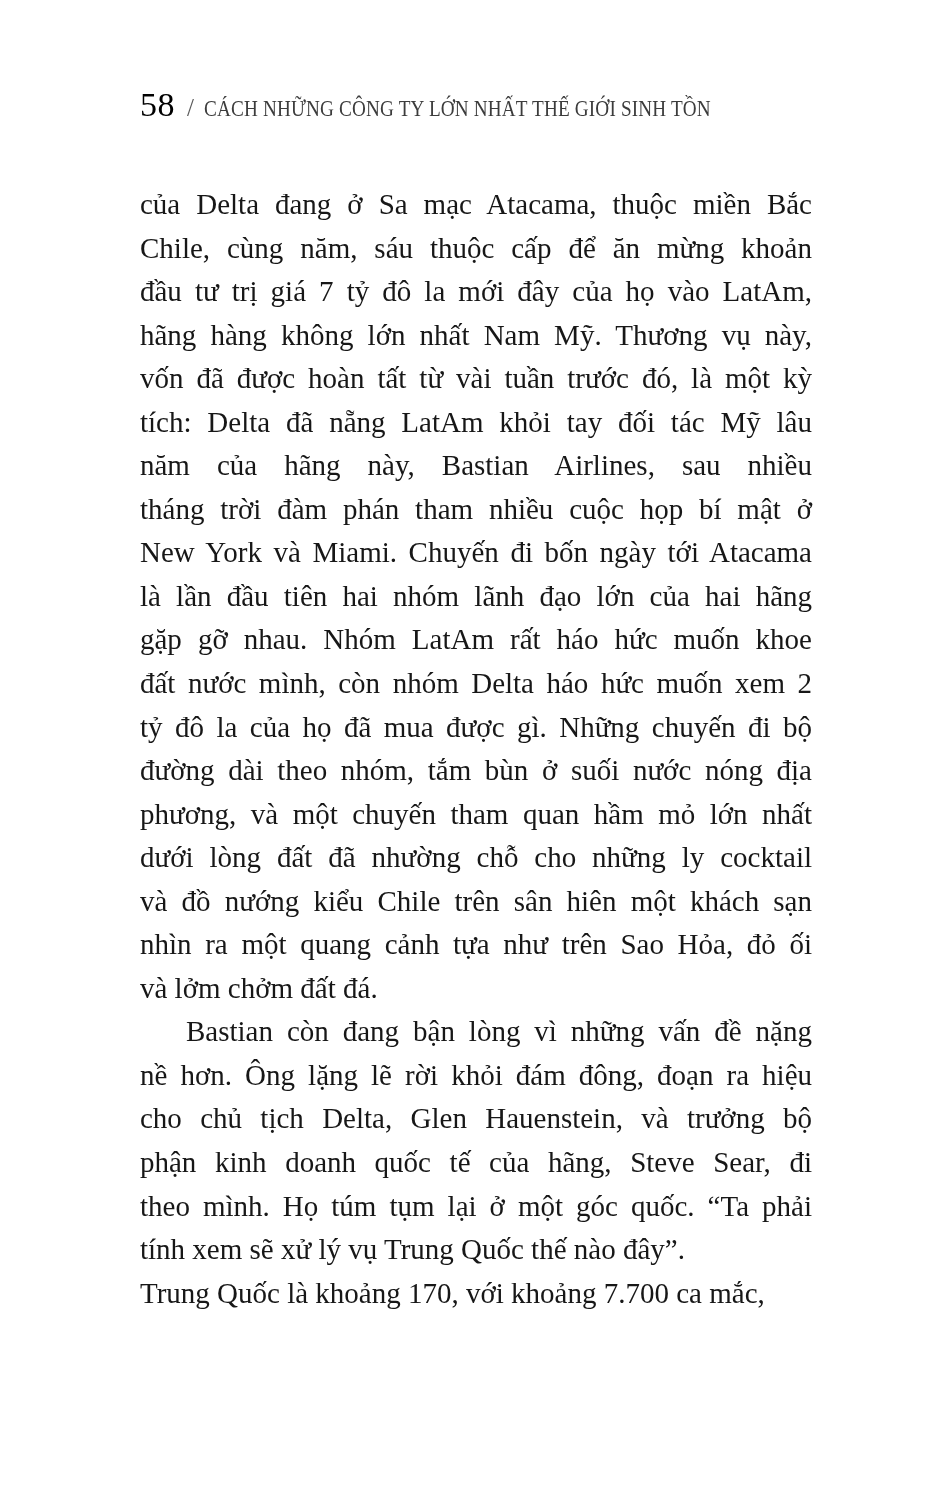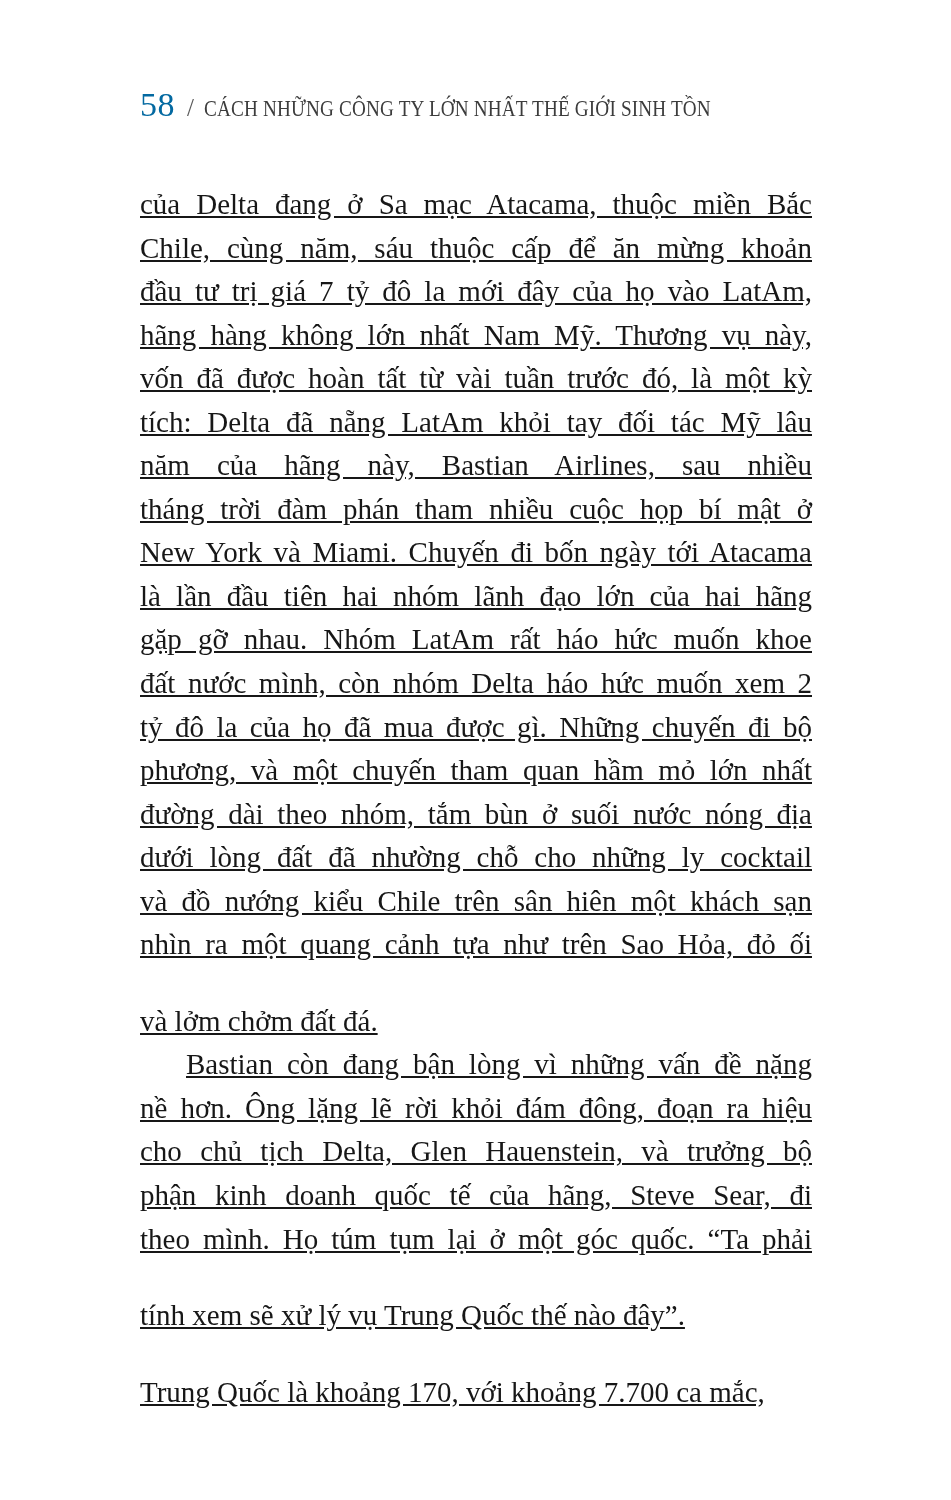--- a/index.html
+++ b/index.html
@@ -19,21 +19,21 @@
     position: absolute;
     left: 140px;
     top: 86px;
     display: flex;
     align-items: baseline;
     color: #3d3d3d;
     white-space: nowrap;
   }
   .page-number {
     font-size: 34px;
-    color: #0369a1;
+    color: #000000;
     letter-spacing: 0.5px;
   }
   .header-slash {
     font-size: 25px;
     color: #5a5a5a;
     margin: 0 10px 0 12px;
     font-weight: 400;
   }
   .running-title {
     display: inline-block;
@@ -44,30 +44,28 @@
     transform-origin: left center;
   }
   .body-text {
     position: absolute;
     left: 140px;
     top: 183px;
     width: 672px;
     font-size: 29px;
     line-height: 43.55px;
     color: #171717;
-    text-decoration: underline;
   }
   .para { margin: 0; }
   .line {
     text-align: justify;
     text-align-last: justify;
   }
   .line.end {
     text-align-last: left;
-    margin-top: 33px;
   }
   .line.indent {
     text-indent: 46px;
   }
 </style>
 </head>
 <body>
 
 <div class="page">
 
@@ -86,22 +84,22 @@
         <div class="line">hãng hàng không lớn nhất Nam Mỹ. Thương vụ này,</div>
         <div class="line">vốn đã được hoàn tất từ vài tuần trước đó, là một kỳ</div>
         <div class="line">tích: Delta đã nẵng LatAm khỏi tay đối tác Mỹ lâu</div>
         <div class="line">năm của hãng này, Bastian Airlines, sau nhiều</div>
         <div class="line">tháng trời đàm phán tham nhiều cuộc họp bí mật ở</div>
         <div class="line">New York và Miami. Chuyến đi bốn ngày tới Atacama</div>
         <div class="line">là lần đầu tiên hai nhóm lãnh đạo lớn của hai hãng</div>
         <div class="line">gặp gỡ nhau. Nhóm LatAm rất háo hức muốn khoe</div>
         <div class="line">đất nước mình, còn nhóm Delta háo hức muốn xem 2</div>
         <div class="line">tỷ đô la của họ đã mua được gì. Những chuyến đi bộ</div>
+        <div class="line">đường dài theo nhóm, tắm bùn ở suối nước nóng địa</div>
         <div class="line">phương, và một chuyến tham quan hầm mỏ lớn nhất</div>
-        <div class="line">đường dài theo nhóm, tắm bùn ở suối nước nóng địa</div>
         <div class="line">dưới lòng đất đã nhường chỗ cho những ly cocktail</div>
         <div class="line">và đồ nướng kiểu Chile trên sân hiên một khách sạn</div>
         <div class="line">nhìn ra một quang cảnh tựa như trên Sao Hỏa, đỏ ối</div>
         <div class="line end">và lởm chởm đất đá.</div>
       </div>
       <div class="para">
         <div class="line indent">Bastian còn đang bận lòng vì những vấn đề nặng</div>
         <div class="line">nề hơn. Ông lặng lẽ rời khỏi đám đông, đoạn ra hiệu</div>
         <div class="line">cho chủ tịch Delta, Glen Hauenstein, và trưởng bộ</div>
         <div class="line">phận kinh doanh quốc tế của hãng, Steve Sear, đi</div>

